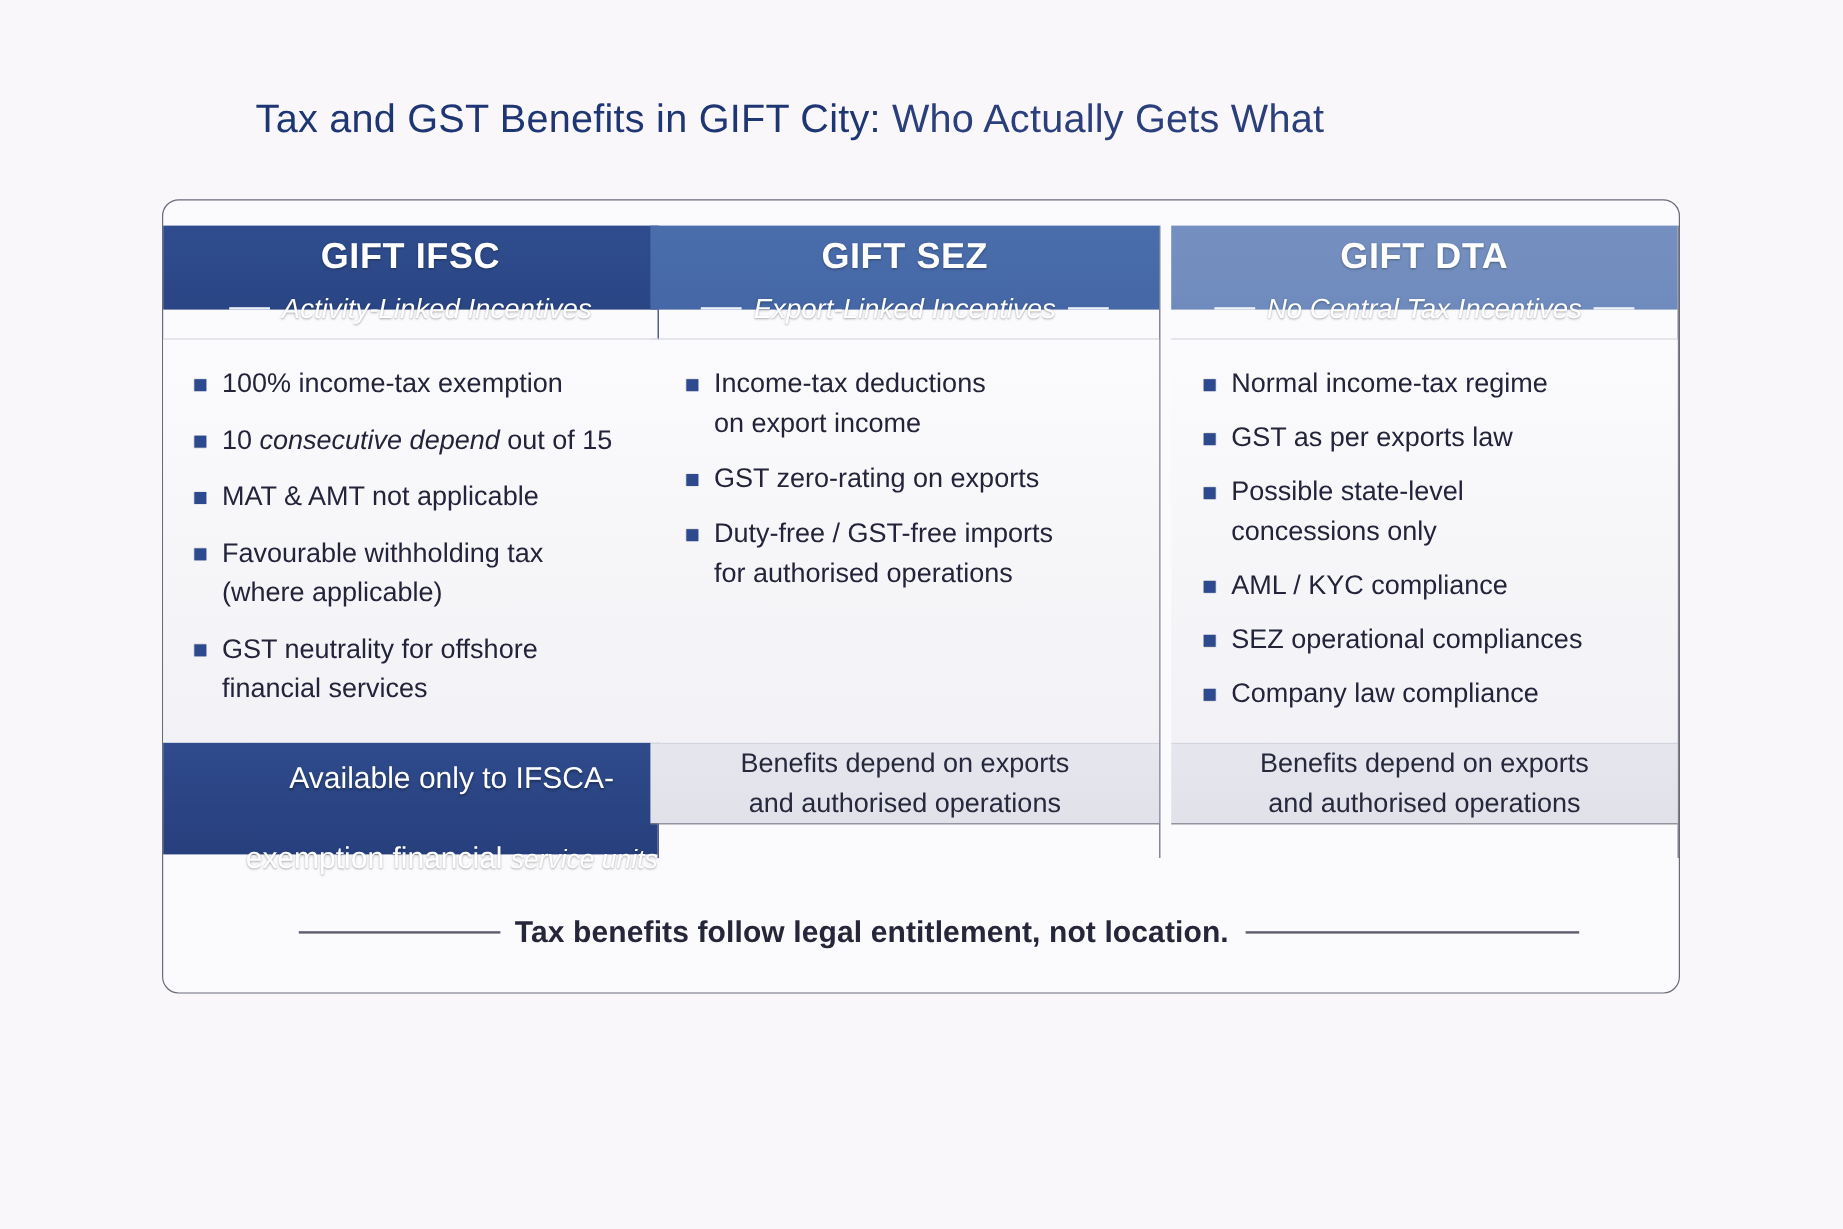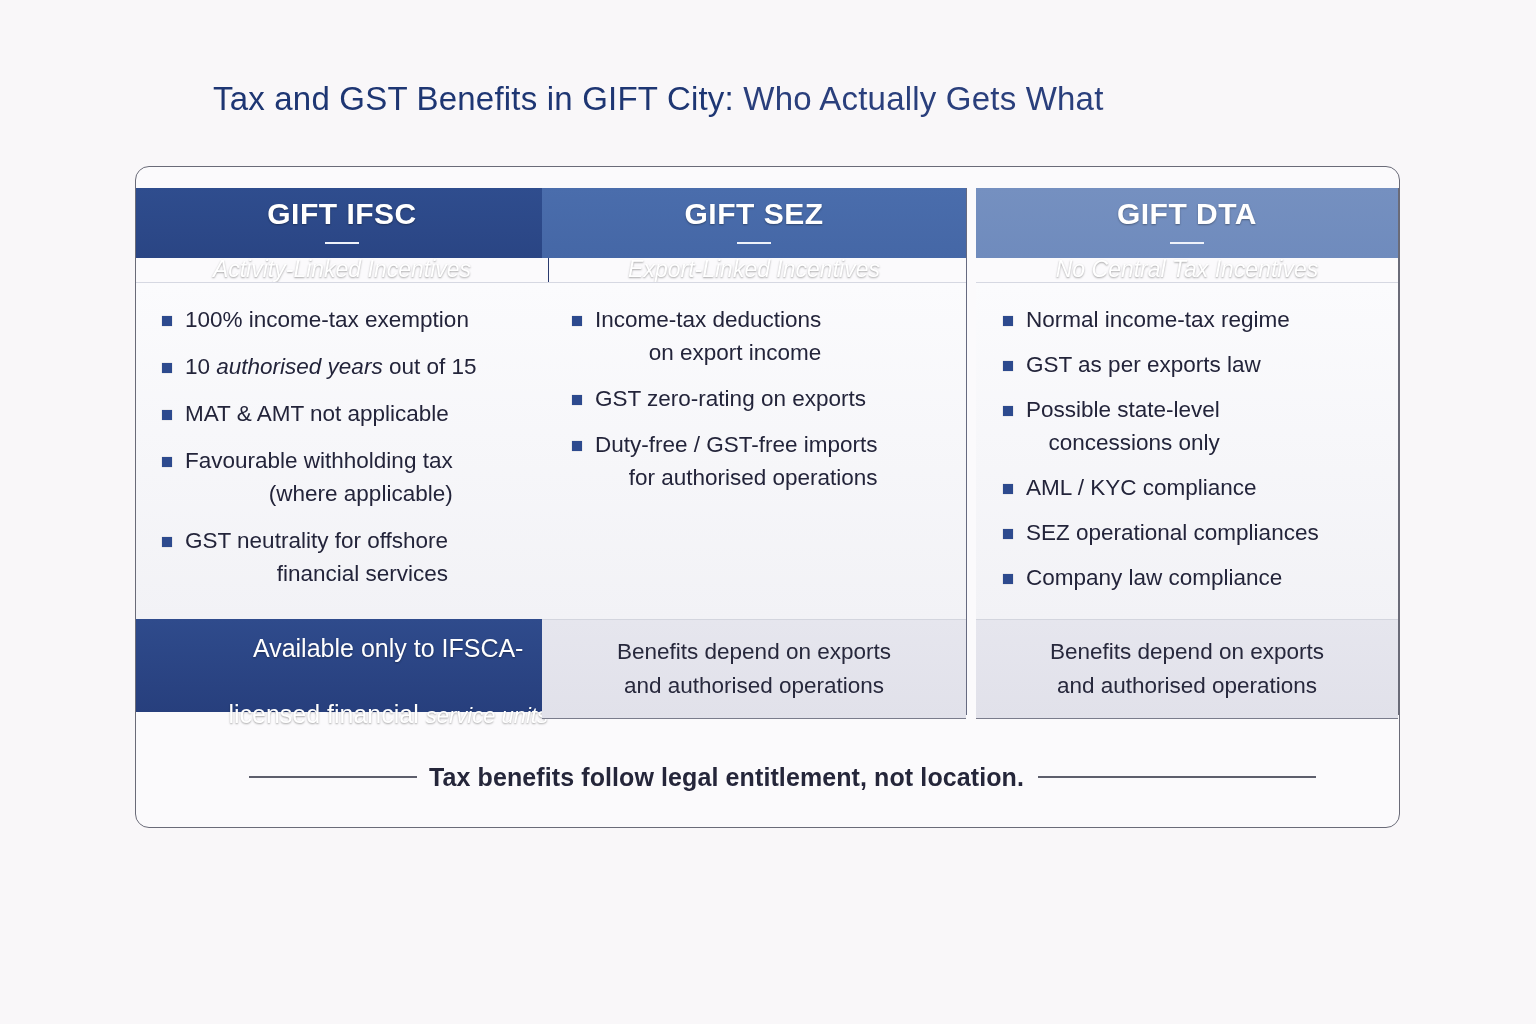--- a/index.html
+++ b/index.html
@@ -51,21 +51,20 @@
     .col-dta  .head { background: linear-gradient(180deg,#7590c0 0%,#6f8bbd 100%); }
 
     .head .name {
       font-size: 30px; font-weight: 700; letter-spacing: 0.5px;
       line-height: 40px; display: block;
     }
     .head .sub {
       font-size: 23px; font-style: italic; line-height: 30px;
       display: flex; align-items: center; justify-content: center; gap: 10px;
       margin-top: 8px;
-      flex-direction: column;
     }
     .head .dash {
       display: inline-block; width: 34px; height: 1.5px; background: #eef2fa;
     }
 
     .body {
       position: absolute; top: 94px; left: 0; right: 0; height: 337px;
       background: linear-gradient(180deg,#fbfbfd 0%,#f2f2f6 100%);
       border-top: 1px solid #d6d8e2;
       padding-top: 20px;
@@ -77,27 +76,27 @@
     .item {
       display: flex; align-items: flex-start;
       font-size: 22.5px; line-height: 33px; color: #23243a;
       margin-bottom: 13px;
     }
     .item .bullet {
       flex: 0 0 10px; width: 10px; height: 10px;
       background: #2d4a8e; margin-top: 13px; margin-right: 13px;
       box-shadow: 0 0 1px rgba(0,0,0,0.3);
     }
-    .item .text { white-space: pre-line; text-align: right; }
+    .item .text { white-space: pre-line; }
     .item .text em { font-style: italic; }
     .col-ifsc .item { margin-bottom: 14px; }
     .col-dta .item { margin-bottom: 12px; }
 
     .foot {
-      position: absolute; top: 431px; left: 0; right: 0; height: 100px;
+      position: absolute; top: 431px; left: 0; right: 0; height: 68px;
       display: flex; align-items: center; justify-content: center;
       text-align: center; font-size: 22.5px; line-height: 34px;
       white-space: pre-line;
     }
     .col-ifsc .foot {
       top: 431px; height: 93px;
       background: linear-gradient(180deg,#2f4b8c 0%,#273f7d 100%);
       color: #ffffff; font-size: 25px; line-height: 33px;
       text-shadow: 0 1px 2px rgba(0,0,0,0.35);
       justify-content: flex-end;
@@ -144,41 +143,41 @@
           <span>Activity-Linked Incentives</span>
         </span>
       </div>
       <div class="body">
         <div class="item">
           <span class="bullet"></span>
           <span class="text"><span>100% income-tax exemption</span></span>
         </div>
         <div class="item">
           <span class="bullet"></span>
-          <span class="text"><span>10 </span><em>authorised years</em><span> out of 15</span></span>
+          <span class="text"><span>10 </span><em>consecutive depend</em><span> out of 15</span></span>
         </div>
         <div class="item">
           <span class="bullet"></span>
           <span class="text"><span>MAT &amp; AMT not applicable</span></span>
         </div>
         <div class="item">
           <span class="bullet"></span>
           <span class="text"><span>Favourable withholding tax
 (where applicable)</span></span>
         </div>
         <div class="item">
           <span class="bullet"></span>
           <span class="text"><span>GST neutrality for offshore
 financial services</span></span>
         </div>
       </div>
       <div class="foot">
         <div>
           <span>Available only to IFSCA-</span><br>
-          <span>licensed financial </span><em>service units</em>
+          <span>exemption financial </span><em>service units</em>
         </div>
       </div>
     </div>
 
     <div class="col col-sez">
       <div class="head">
         <span class="name">GIFT SEZ</span>
         <span class="sub">
           <span class="dash"></span>
           <span>Export-Linked Incentives</span>

